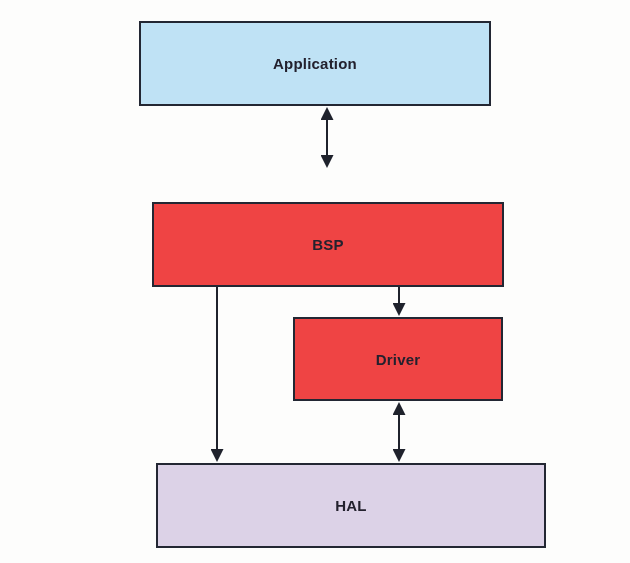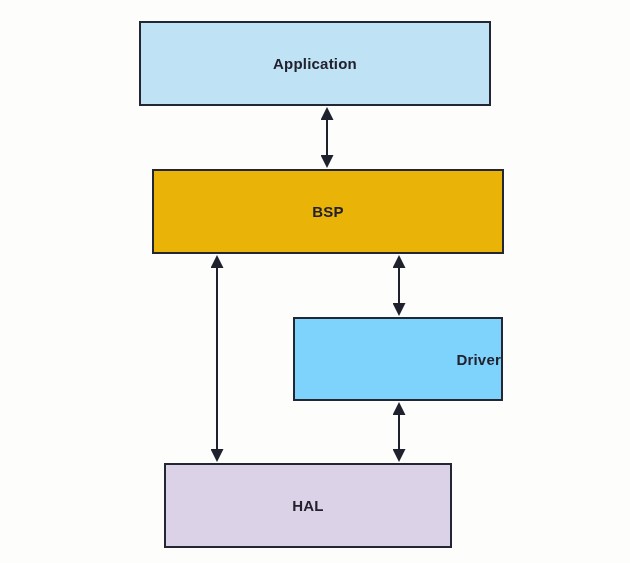--- a/index.html
+++ b/index.html
@@ -25,21 +25,21 @@
   }
   .box-label {
     font-size: 15px;
     font-weight: bold;
     color: #23212e;
     letter-spacing: 0.2px;
   }
   .box-application { left: 139px; top: 21px;  width: 352px; height: 85px; }
   .box-bsp         { left: 152px; top: 169px; width: 352px; height: 85px; }
   .box-driver      { left: 293px; top: 317px; width: 210px; height: 84px; }
-  .box-hal         { left: 164px; top: 463px; width: 288px; height: 85px; }
+  .box-hal         { left: 156px; top: 463px; width: 390px; height: 85px; }
   .arrow-layer {
     position: absolute;
     left: 0;
     top: 0;
     width: 630px;
     height: 563px;
     pointer-events: none;
   }
 </style>
 </head>
@@ -56,25 +56,25 @@
     <line x1="327" y1="109" x2="327" y2="166" stroke="#1f222c" stroke-width="2" marker-start="url(#ah)" marker-end="url(#ah)"></line>
     <line x1="217" y1="257" x2="217" y2="460" stroke="#1f222c" stroke-width="2" marker-start="url(#ah)" marker-end="url(#ah)"></line>
     <line x1="399" y1="257" x2="399" y2="314" stroke="#1f222c" stroke-width="2" marker-start="url(#ah)" marker-end="url(#ah)"></line>
     <line x1="399" y1="404" x2="399" y2="460" stroke="#1f222c" stroke-width="2" marker-start="url(#ah)" marker-end="url(#ah)"></line>
   </svg>
 
   <div class="box box-application" style="background: rgb(191, 226, 245);">
     <span class="box-label">Application</span>
   </div>
 
-  <div class="box box-bsp" style="background: #eab308;">
+  <div class="box box-bsp" style="background: #ef4444; margin-top: 33px;">
     <span class="box-label">BSP</span>
   </div>
 
-  <div class="box box-driver" style="background: #7dd3fc; justify-content: flex-end;">
+  <div class="box box-driver" style="background: #ef4444;">
     <span class="box-label">Driver</span>
   </div>
 
   <div class="box box-hal" style="background: rgb(220, 210, 231);">
     <span class="box-label">HAL</span>
   </div>
 
 </div>
 
 </body></html>

